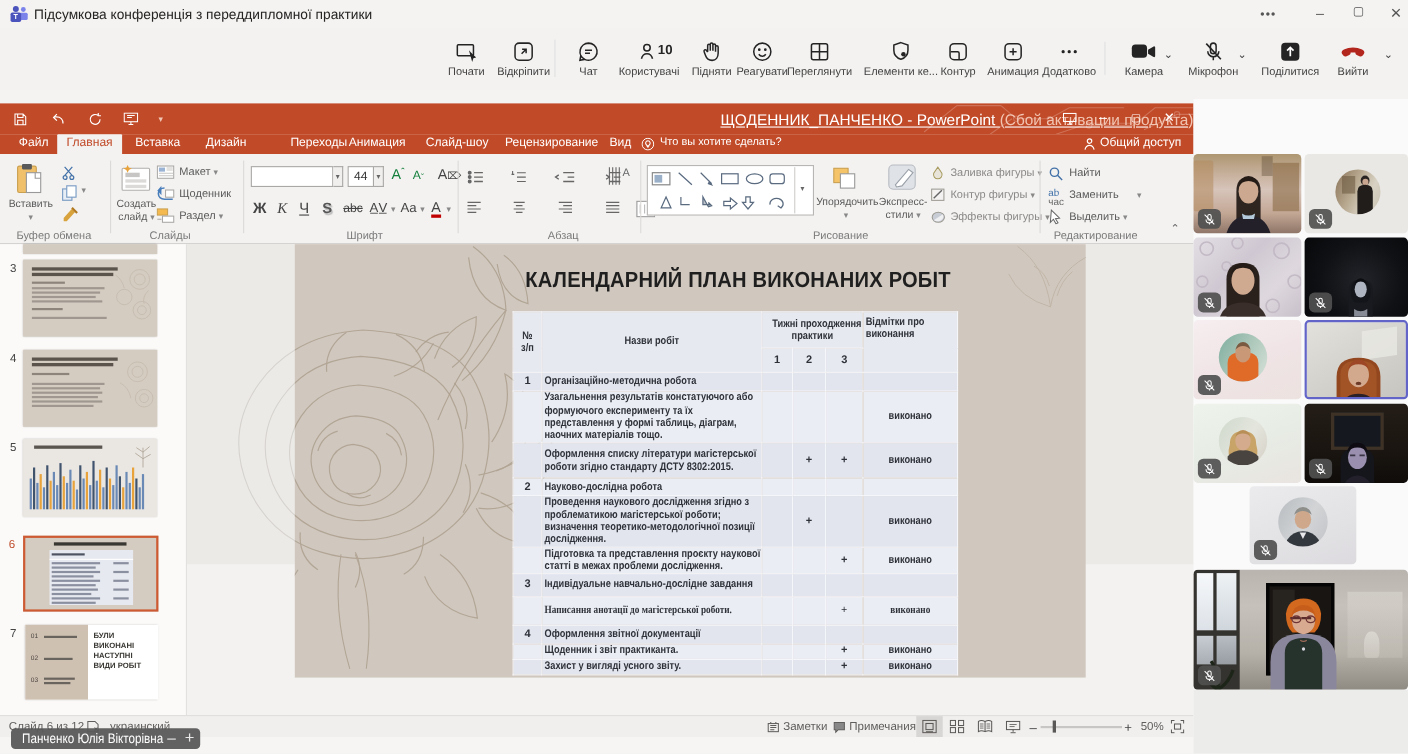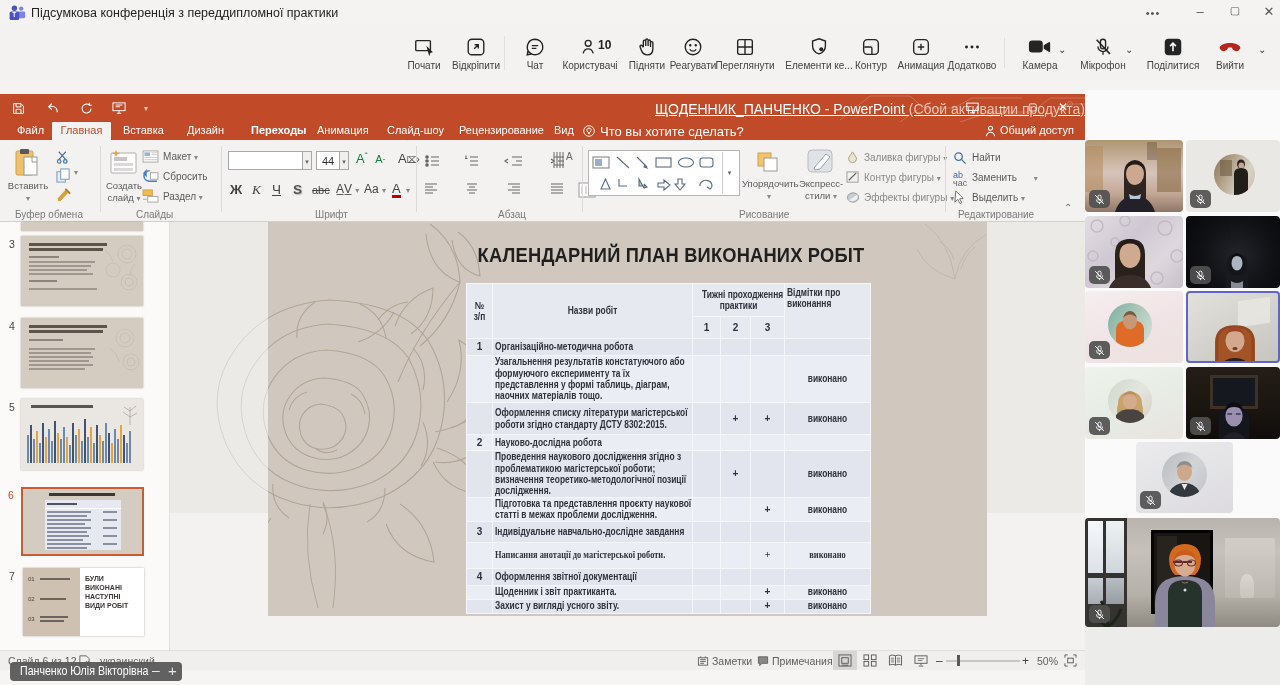--- a/index.html
+++ b/index.html
@@ -208,30 +208,30 @@
  <div class="abs" style="left:999px;top:5px;color:#fff;font-size:13px;">–</div>
  <div class="abs" style="left:1028px;top:7px;color:#fff;font-size:10px;">▢</div>
  <div class="abs" style="left:1058px;top:6px;color:#fff;font-size:12px;">✕</div>
 </div>
 
 <div class="abs" id="ppttabs">
  <div class="ptab" style="left:8px;">Файл</div>
  <div class="ptab act" style="left:52px;width:59px;text-align:center;padding:0;">Главная</div>
  <div class="ptab" style="left:114px;">Вставка</div>
  <div class="ptab" style="left:178px;">Дизайн</div>
- <div class="ptab" style="left:242px;font-weight:bold;">Переходы</div>
+ <div class="ptab" style="left:255px;">Переходы</div>
  <div class="ptab" style="left:308px;">Анимация</div>
  <div class="ptab" style="left:378px;">Слайд-шоу</div>
  <div class="ptab" style="left:450px;">Рецензирование</div>
  <div class="ptab" style="left:545px;">Вид</div>
  <svg class="abs" style="left:583px;top:3px" width="12" height="12" viewBox="0 0 12 12" fill="none" stroke="#fff" stroke-width="1">
         <circle cx="6" cy="6" r="5.3" stroke-width=".9"></circle>
         <path d="M6 3a2.1 2.1 0 0 1 1.2 3.8c-.3.2-.4.5-.4.8H5.2c0-.3-.1-.6-.4-.8A2.1 2.1 0 0 1 6 3zM5.2 8.6h1.6"></path>
       </svg>
- <div class="abs" style="left:600px;top:2px;color:#fff;font-size:13px;">Что вы хотите сделать?</div>
+ <div class="abs" style="left:600px;top:2px;color:#fff;font-size:10px;">Что вы хотите сделать?</div>
  <svg class="abs" style="left:985px;top:3px" width="11" height="12" viewBox="0 0 12 13" fill="none" stroke="#fff" stroke-width="1.2">
         <circle cx="6" cy="3.5" r="2.2"></circle>
         <path d="M1.5 12c.6-2.8 2.2-4.2 4.5-4.2S9.9 9.2 10.5 12"></path>
       </svg>
  <div class="abs" style="left:1000px;top:2px;color:#fff;font-size:11px;">Общий доступ</div>
 </div>
 
 <div class="abs" id="ribbon">
 
  <svg class="abs" style="left:14px;top:8px" width="26" height="30" viewBox="0 0 26 30">
@@ -270,21 +270,21 @@
         <rect x="1" y="1" width="16" height="12" fill="#fff" stroke="#a8a6a4"></rect>
         <rect x="2.5" y="2.5" width="6" height="4" fill="#9ab3d5"></rect>
         <path d="M10 3h6M10 5h6M2.5 8h14M2.5 10.5h14" stroke="#c8c6c4" stroke-width="1"></path>
       </svg>
  <div class="rsm" style="left:163px;top:11px;">Макет <span style="font-size:8px;color:#888;">▾</span></div>
  <svg class="abs" style="left:142px;top:29px" width="17" height="14" viewBox="0 0 18 15">
         <path d="M8 2c-3.5 0-6 2.2-6 5.5S4.5 13 8 13h8" fill="none" stroke="#4a7ebb" stroke-width="1.6"></path>
         <path d="M5 0L1 4.5 5 9z" fill="#4a7ebb"></path>
         <rect x="9" y="4" width="8" height="7" fill="#fff" stroke="#a8a6a4"></rect>
       </svg>
- <div class="rsm" style="left:163px;top:31px;">Сбросить</div>
+ <div class="rsm" style="left:163px;top:31px;">Щоденник</div>
  <svg class="abs" style="left:142px;top:49px" width="17" height="14" viewBox="0 0 18 15">
         <rect x="1" y="1" width="10" height="6" fill="#f4b94f" stroke="#caa050"></rect>
         <rect x="6" y="8" width="11" height="6" fill="#fff" stroke="#a8a6a4"></rect>
         <path d="M1 11h4" stroke="#a8a6a4"></path>
       </svg>
  <div class="rsm" style="left:163px;top:51px;">Раздел <span style="font-size:8px;color:#888;">▾</span></div>
  <div class="rlab" style="left:136px;">Слайды</div>
  <div class="rdiv" style="left:221px;"></div>
 
  <div class="abs" style="left:228px;top:11px;width:75px;height:19px;background:#fff;border:1px solid #aaa8a6;"></div>

